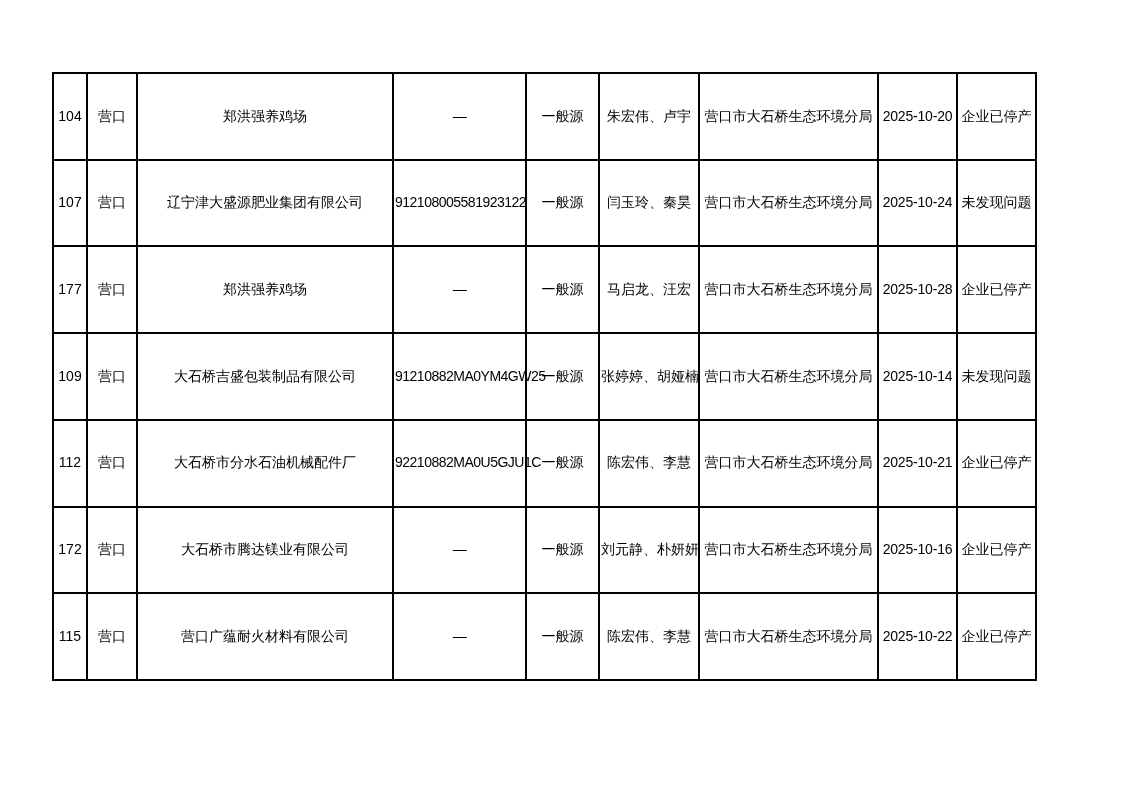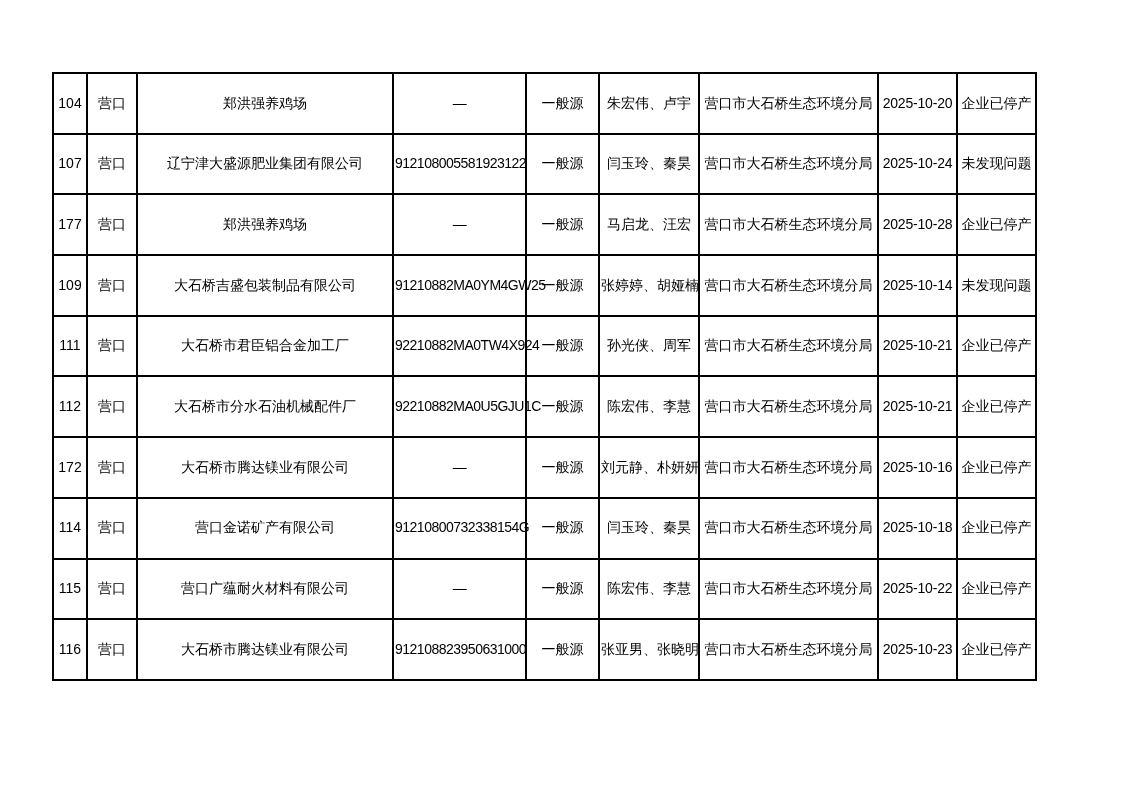--- a/index.html
+++ b/index.html
@@ -102,31 +102,20 @@
     <td class="c-city">营口</td>
     <td class="c-company">大石桥吉盛包装制品有限公司</td>
     <td class="c-code">91210882MA0YM4GW25</td>
     <td class="c-type">一般源</td>
     <td class="c-inspectors">张婷婷、胡娅楠</td>
     <td class="c-bureau">营口市大石桥生态环境分局</td>
     <td class="c-date">2025-10-14</td>
     <td class="c-status">未发现问题</td>
   </tr>
         <tr>
-    <td class="c-no">111</td>
-    <td class="c-city">营口</td>
-    <td class="c-company">大石桥市君臣铝合金加工厂</td>
-    <td class="c-code">92210882MA0TW4X924</td>
-    <td class="c-type">一般源</td>
-    <td class="c-inspectors">孙光侠、周军</td>
-    <td class="c-bureau">营口市大石桥生态环境分局</td>
-    <td class="c-date">2025-10-21</td>
-    <td class="c-status">企业已停产</td>
-  </tr>
-        <tr>
     <td class="c-no">112</td>
     <td class="c-city">营口</td>
     <td class="c-company">大石桥市分水石油机械配件厂</td>
     <td class="c-code">92210882MA0U5GJU1C</td>
     <td class="c-type">一般源</td>
     <td class="c-inspectors">陈宏伟、李慧</td>
     <td class="c-bureau">营口市大石桥生态环境分局</td>
     <td class="c-date">2025-10-21</td>
     <td class="c-status">企业已停产</td>
   </tr>
@@ -135,47 +124,25 @@
     <td class="c-city">营口</td>
     <td class="c-company">大石桥市腾达镁业有限公司</td>
     <td class="c-code">—</td>
     <td class="c-type">一般源</td>
     <td class="c-inspectors">刘元静、朴妍妍</td>
     <td class="c-bureau">营口市大石桥生态环境分局</td>
     <td class="c-date">2025-10-16</td>
     <td class="c-status">企业已停产</td>
   </tr>
         <tr>
-    <td class="c-no">114</td>
-    <td class="c-city">营口</td>
-    <td class="c-company">营口金诺矿产有限公司</td>
-    <td class="c-code">91210800732338154G</td>
-    <td class="c-type">一般源</td>
-    <td class="c-inspectors">闫玉玲、秦昊</td>
-    <td class="c-bureau">营口市大石桥生态环境分局</td>
-    <td class="c-date">2025-10-18</td>
-    <td class="c-status">企业已停产</td>
-  </tr>
-        <tr>
     <td class="c-no">115</td>
     <td class="c-city">营口</td>
     <td class="c-company">营口广蕴耐火材料有限公司</td>
     <td class="c-code">—</td>
     <td class="c-type">一般源</td>
     <td class="c-inspectors">陈宏伟、李慧</td>
     <td class="c-bureau">营口市大石桥生态环境分局</td>
     <td class="c-date">2025-10-22</td>
     <td class="c-status">企业已停产</td>
   </tr>
-        <tr>
-    <td class="c-no">116</td>
-    <td class="c-city">营口</td>
-    <td class="c-company">大石桥市腾达镁业有限公司</td>
-    <td class="c-code">912108823950631000</td>
-    <td class="c-type">一般源</td>
-    <td class="c-inspectors">张亚男、张晓明</td>
-    <td class="c-bureau">营口市大石桥生态环境分局</td>
-    <td class="c-date">2025-10-23</td>
-    <td class="c-status">企业已停产</td>
-  </tr>
       </tbody>
   </table>
 </div>
 
 </body></html>

